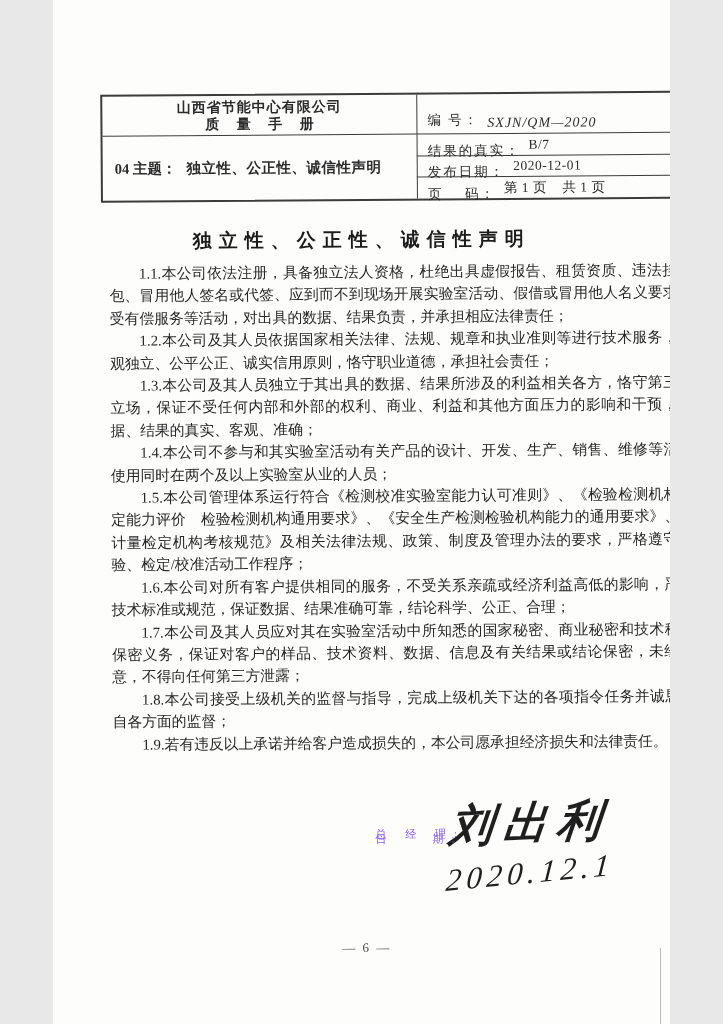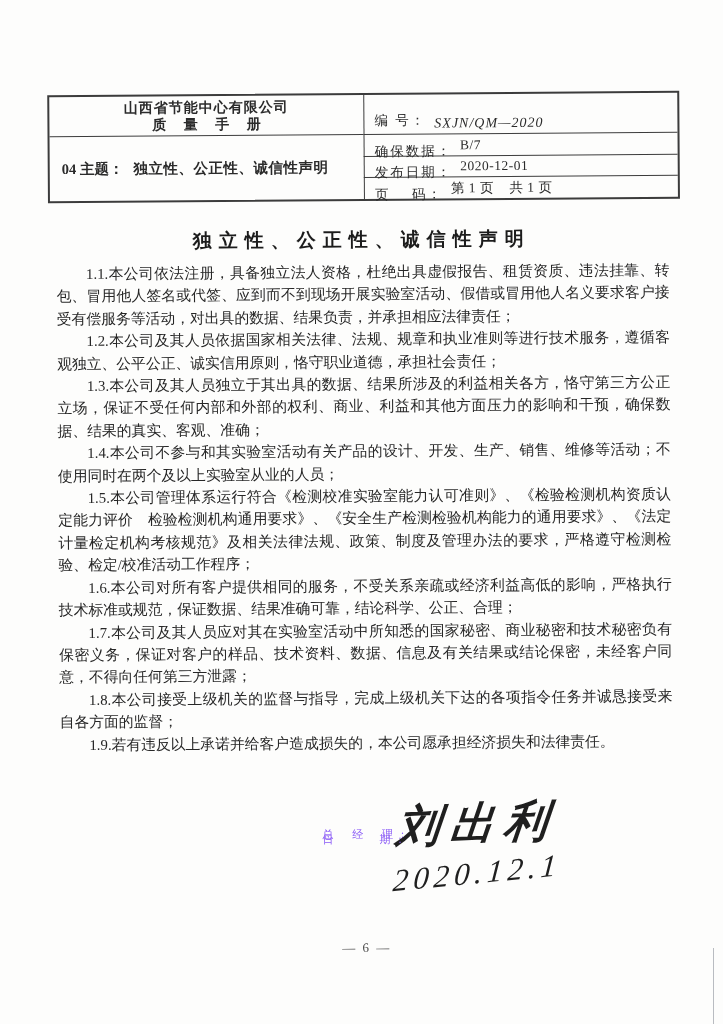--- a/index.html
+++ b/index.html
@@ -1,17 +1,17 @@
 <!DOCTYPE html>
 <html><head>
 <meta charset="utf-8">
 <style>
   html,body { margin:0; padding:0; background:#e8e8e8; }
   .page {
-    position:relative; width:723px; height:1024px; margin:0 auto;
+    position:relative; width:617px; height:1024px; margin:0 auto;
     background:#fdfdfc; overflow:hidden;
     font-family:"Liberation Serif", serif; color:#2b2b2b;
   }
   .tilt { position:absolute; inset:0; transform:rotate(-0.4deg); transform-origin:50% 20%; }
 
   
   .header-table {
     position:absolute; left:48px; top:93px; width:628px;
     display:grid; grid-template-columns:314px 1fr; grid-template-rows:40px 22px 21px 21px;
     border:2px solid #3c3c3c; background:#fdfdfc;
@@ -95,21 +95,21 @@
         <span class="flabel">编 号：</span>
         <span class="fvalue doc-no">SXJN/QM—2020</span>
       </div>
 
       <div class="cell cell-subject">
         <span class="subject-label">04 主题：</span>
         <span class="subject-value">独立性、公正性、诚信性声明</span>
       </div>
 
       <div class="cell rcell r2">
-        <span class="flabel">确保数据：</span>
+        <span class="flabel">结果的真实：</span>
         <span class="fvalue">B/7</span>
       </div>
 
       <div class="cell rcell r3">
         <span class="flabel">发布日期：</span>
         <span class="fvalue">2020-12-01</span>
       </div>
 
       <div class="cell rcell r4">
         <span class="flabel">页    码：</span>

